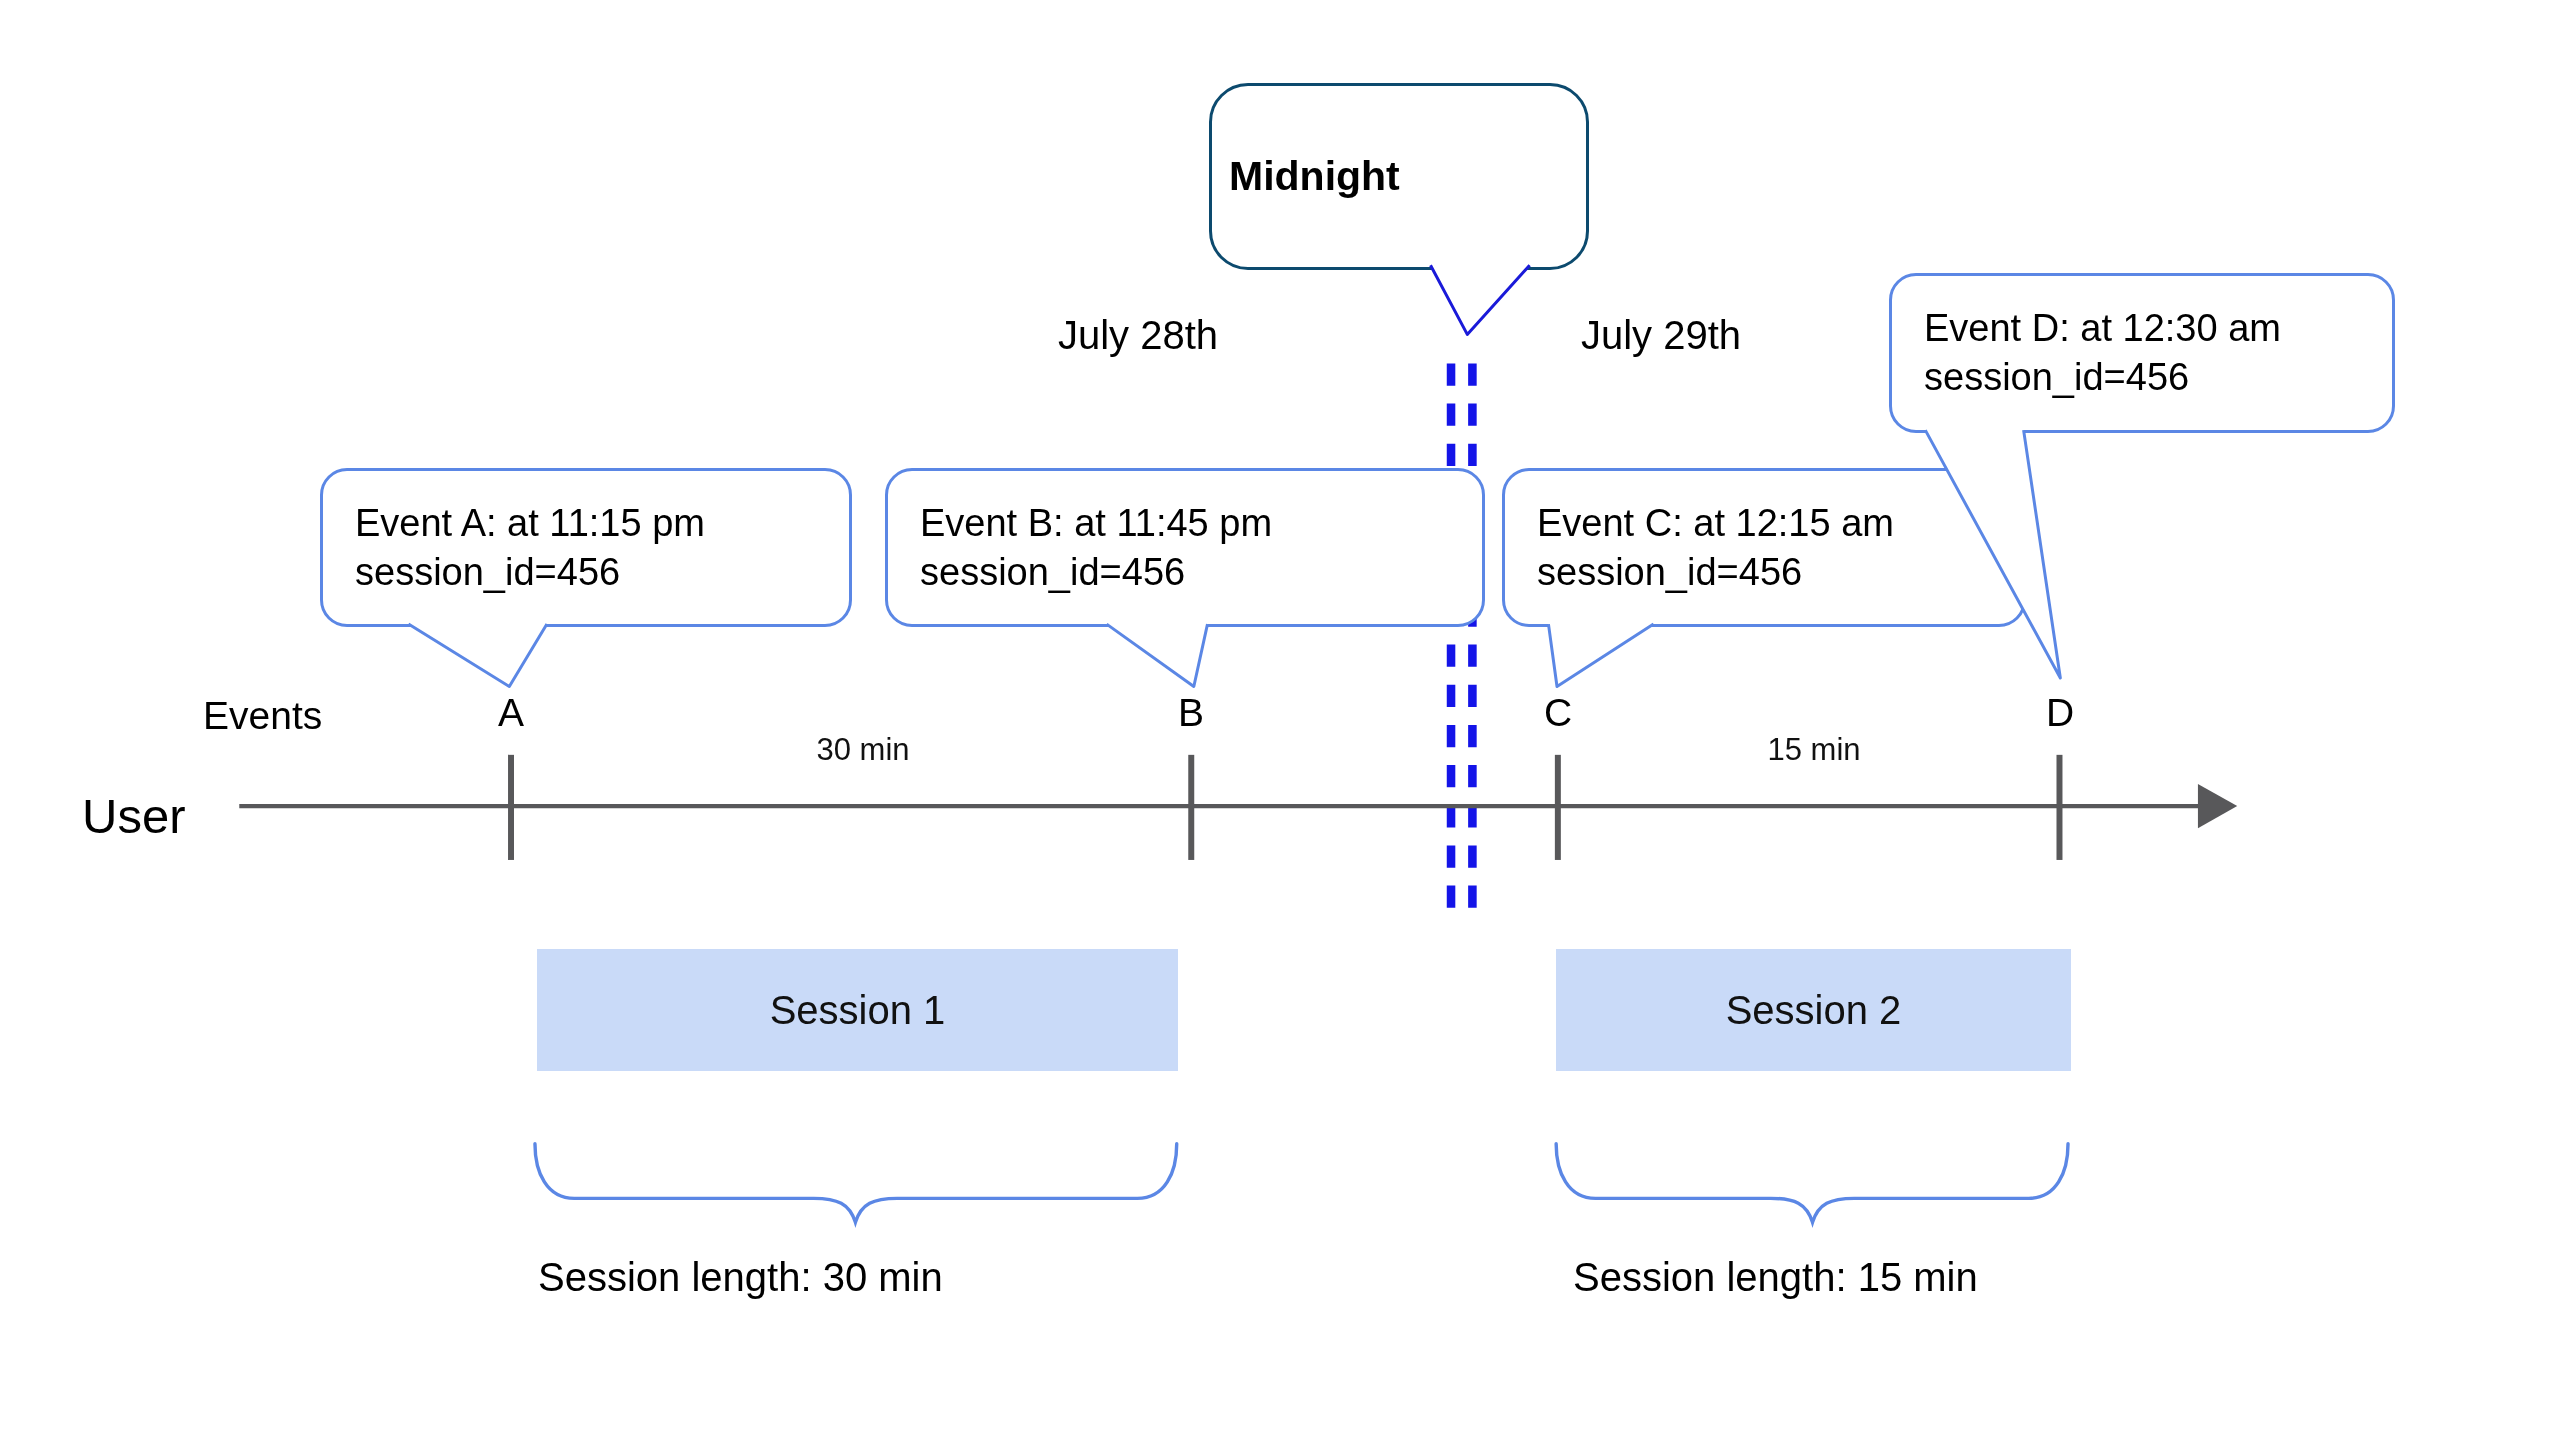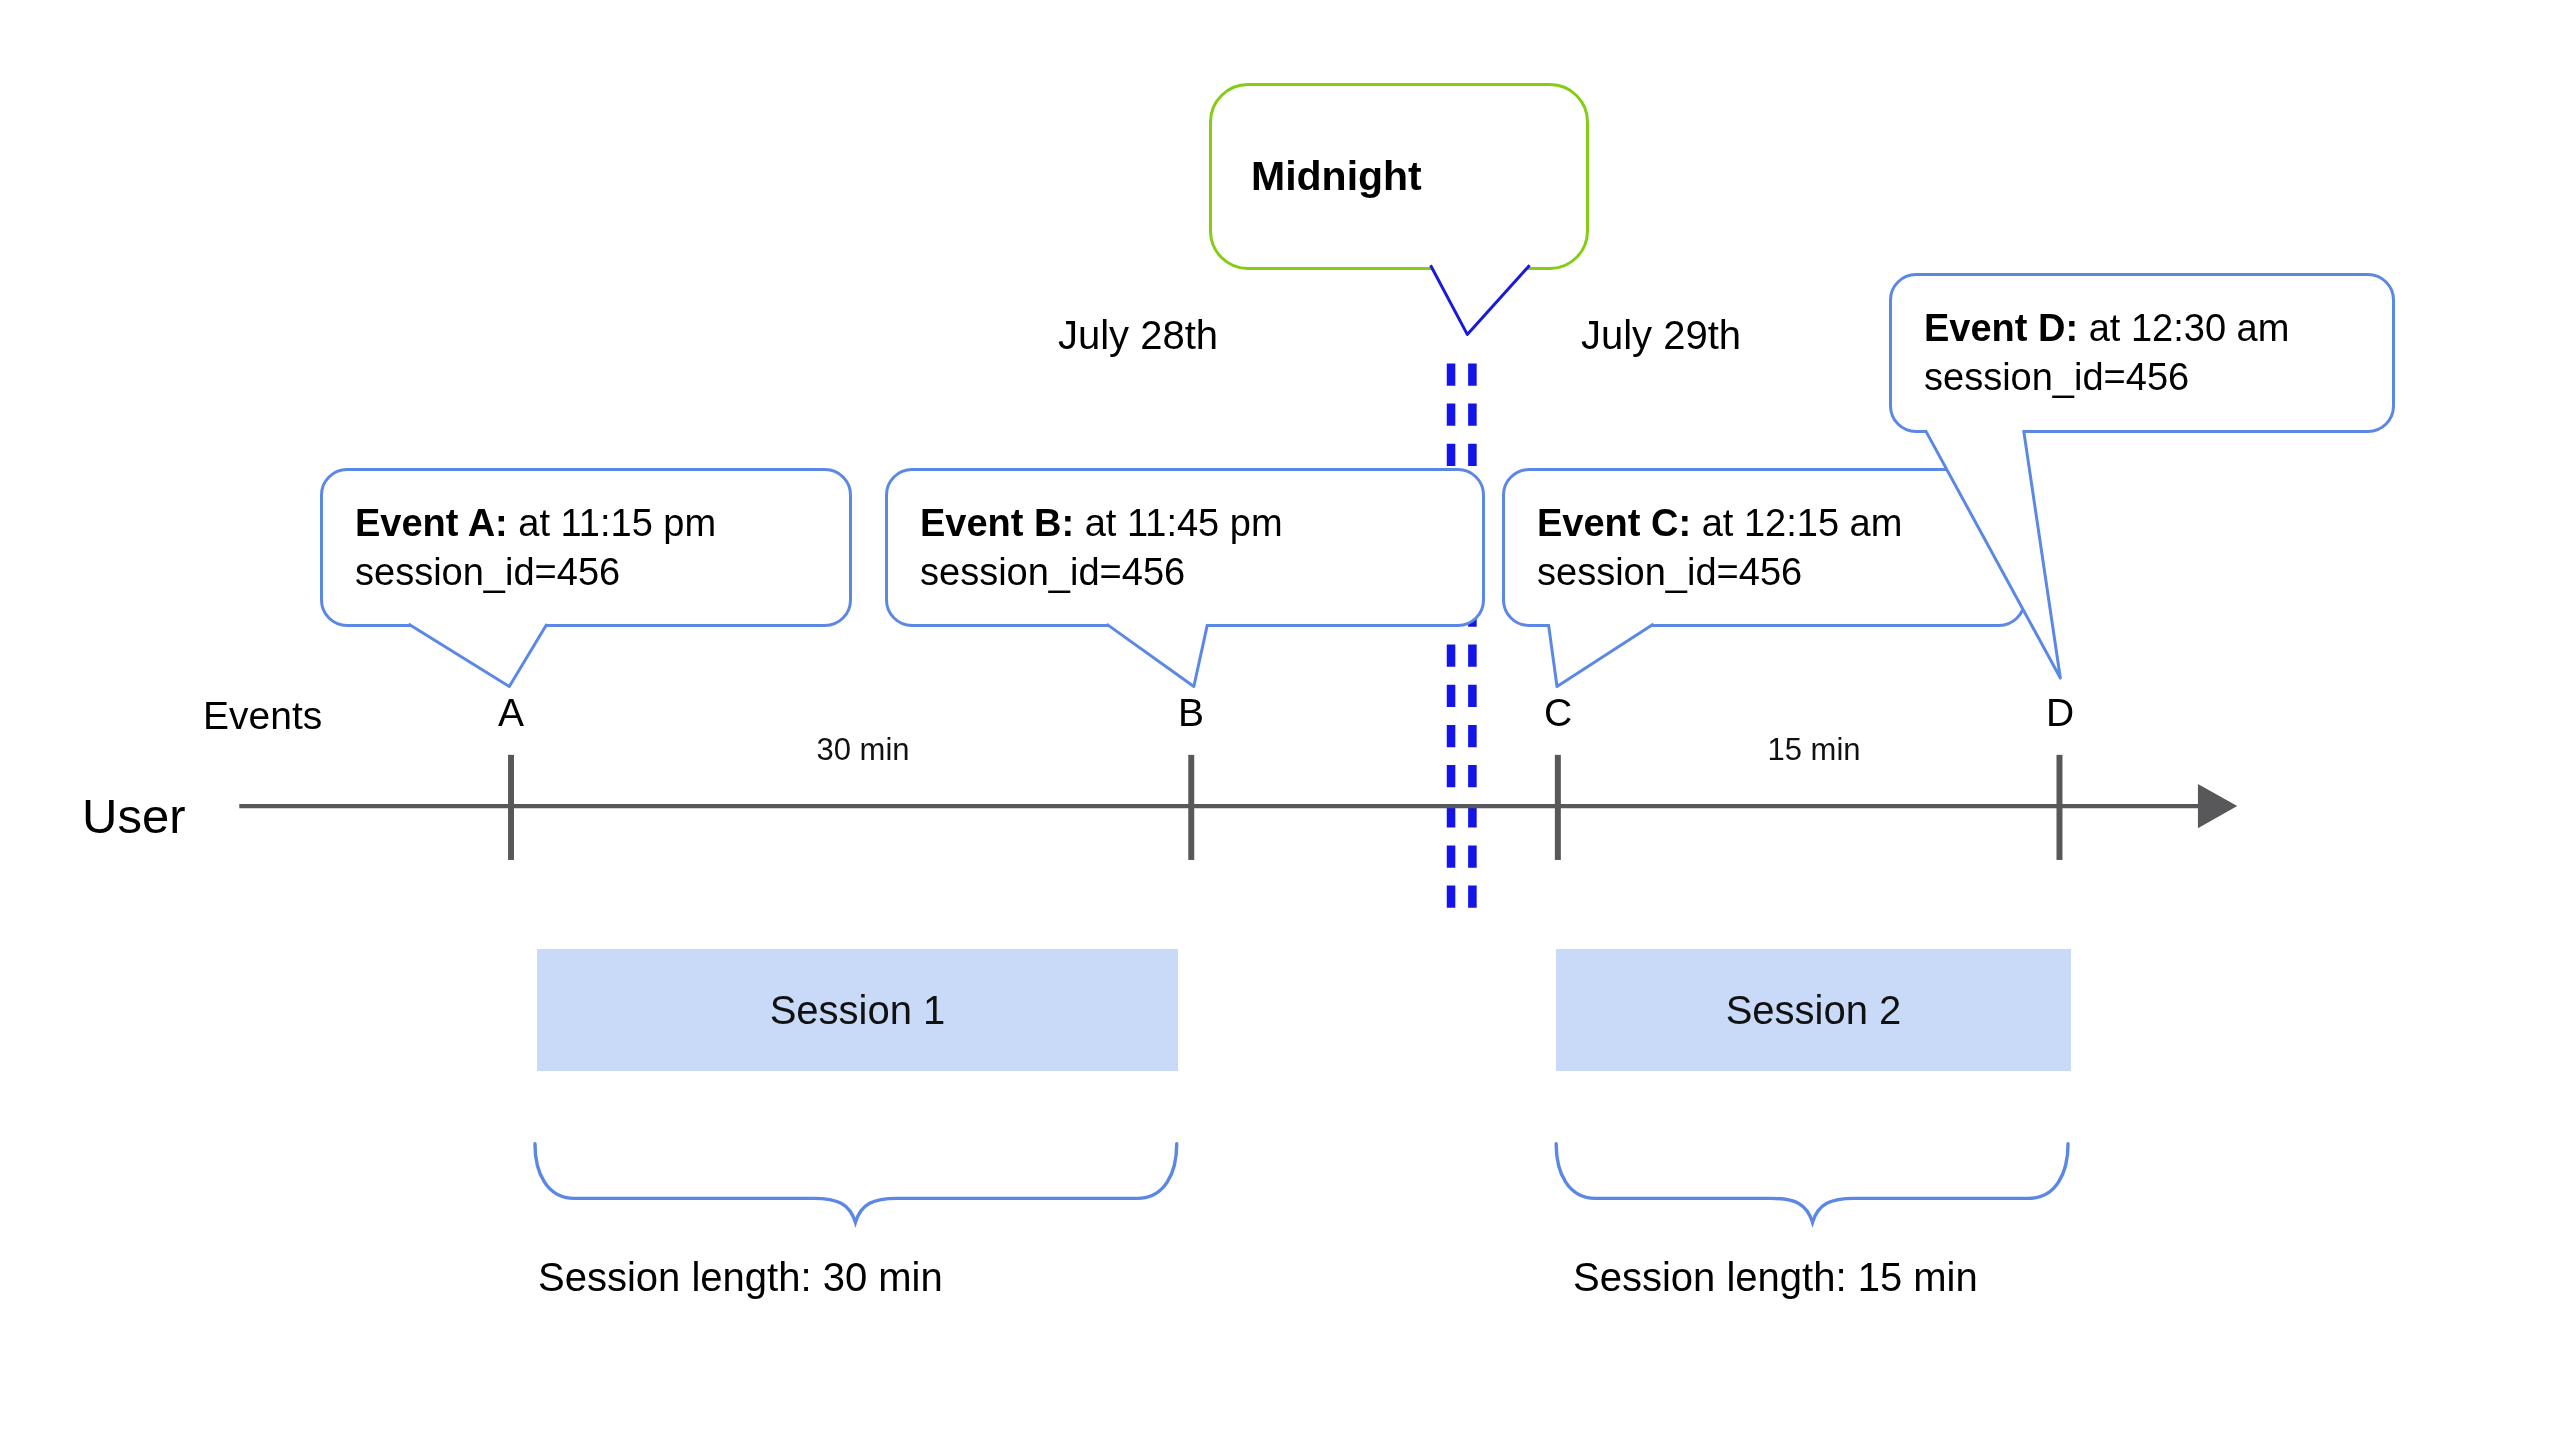--- a/index.html
+++ b/index.html
@@ -19,29 +19,29 @@
     position:absolute;
     background:#fff;
     border:3px solid #5b87e5;
     border-radius:27px;
     box-sizing:border-box;
     display:flex;align-items:center;
     padding-left:32px;
     font-size:38px;line-height:49px;
     z-index:2;
   }
-  .bubble b{font-weight:bold;text-align:right;}
+  .bubble b{font-weight:normal;text-align:right;}
   .bubble-midnight{
     position:absolute;
     background:#fff;
-    border:3px solid #84cc16;
+    border:3px solid #0c4a6e;
     border-radius:39px;
     box-sizing:border-box;
     display:flex;align-items:center;
-    padding-left:39px;
+    padding-left:17px;
     font-size:41px;font-weight:bold;
     z-index:2;
   }
   .tails{z-index:3;}
 
   .lbl{position:absolute;white-space:nowrap;}
   .centered{transform:translateX(-50%);}
   .date-lbl{font-size:40px;top:313px;}
   .tick-lbl{font-size:39px;top:691px;}
   .min-lbl{font-size:31px;top:732px;color:#111;}

